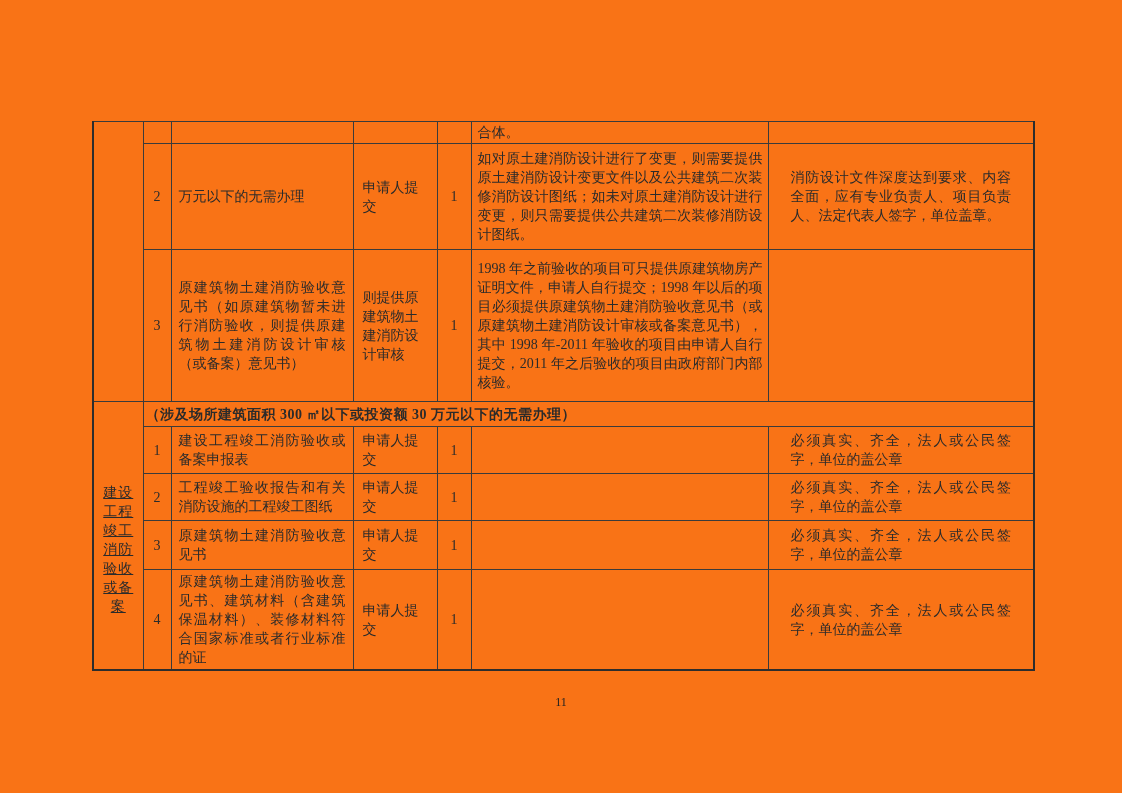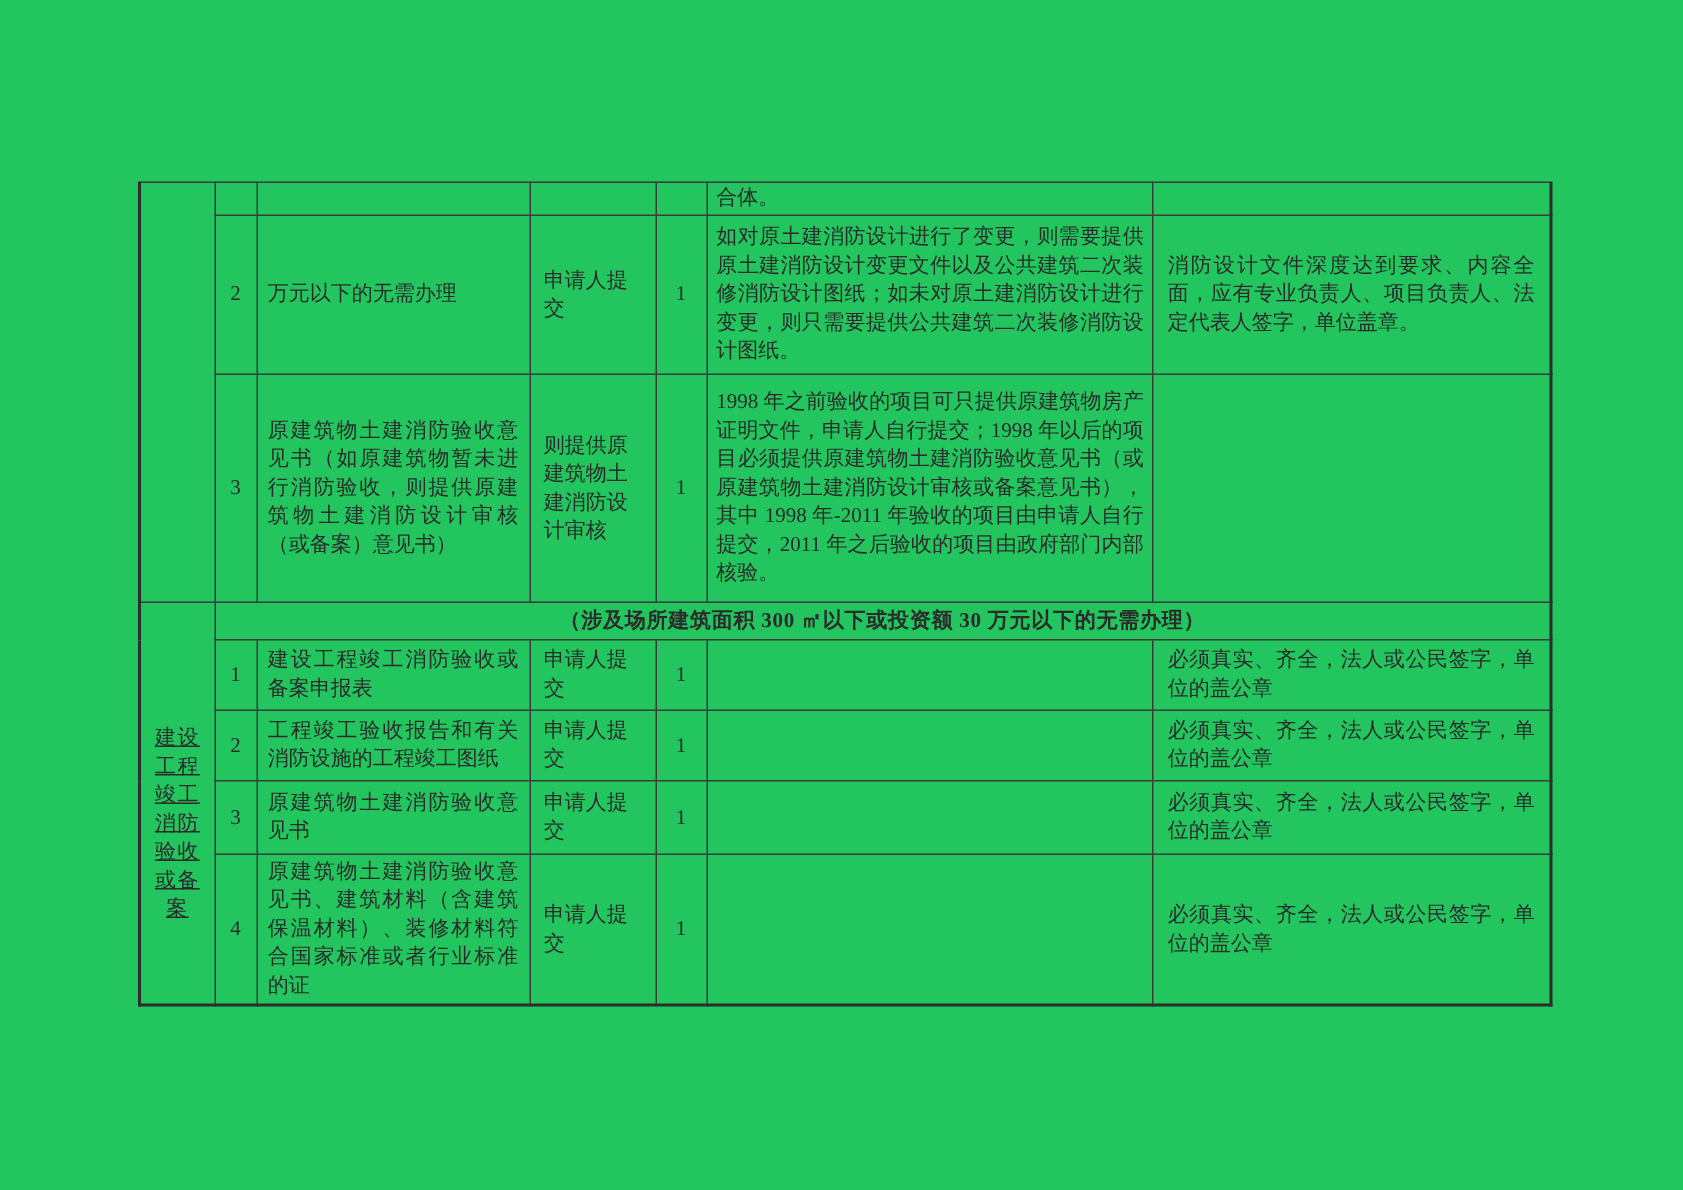--- a/index.html
+++ b/index.html
@@ -1,21 +1,21 @@
 <!DOCTYPE html>
 <html><head>
 <meta charset="utf-8">
 <style>
   * { margin: 0; padding: 0; box-sizing: border-box; }
   html, body { background: #e8e8e8; }
   .page {
     position: relative;
     width: 1122px;
     height: 793px;
-    background: #22c55e;
+    background: #f97316;
     font-family: "Liberation Serif", "DejaVu Serif", serif;
     color: #262626;
     overflow: hidden;
   }
   table.doc-table {
     position: absolute;
     left: 92px;
     top: 121px;
     width: 941px;
     table-layout: fixed;
@@ -69,25 +69,25 @@
   }
   td.cell-desc {
     vertical-align: top;
     text-align: justify;
     text-justify: inter-character;
     padding: 1px 5px 1px 6px;
   }
   td.cell-req {
     text-align: justify;
     text-justify: inter-character;
-    padding: 2px 10px;
+    padding: 2px 22px;
     line-height: 20.5px;
   }
   td.cell-divider {
-    text-align: center;
+    text-align: left;
     font-weight: 700;
     font-size: 17px;
     line-height: 23px;
     letter-spacing: 0.5px;
     color: #111;
     padding: 0 2px;
     white-space: nowrap;
   }
   .page-number {
     position: absolute;
@@ -181,13 +181,14 @@
       <td class="cell-num">4</td>
       <td class="cell-name">原建筑物土建消防验收意见书、建筑材料（含建筑保温材料）、装修材料符合国家标准或者行业标准的证</td>
       <td class="cell-meth">申请人提交</td>
       <td class="cell-cnt">1</td>
       <td class="cell-desc"></td>
       <td class="cell-req">必须真实、齐全，法人或公民签字，单位的盖公章</td>
     </tr>
   </tbody>
     </table>
 
+  <div class="page-number">11</div>
 </div>
 
 </body></html>

